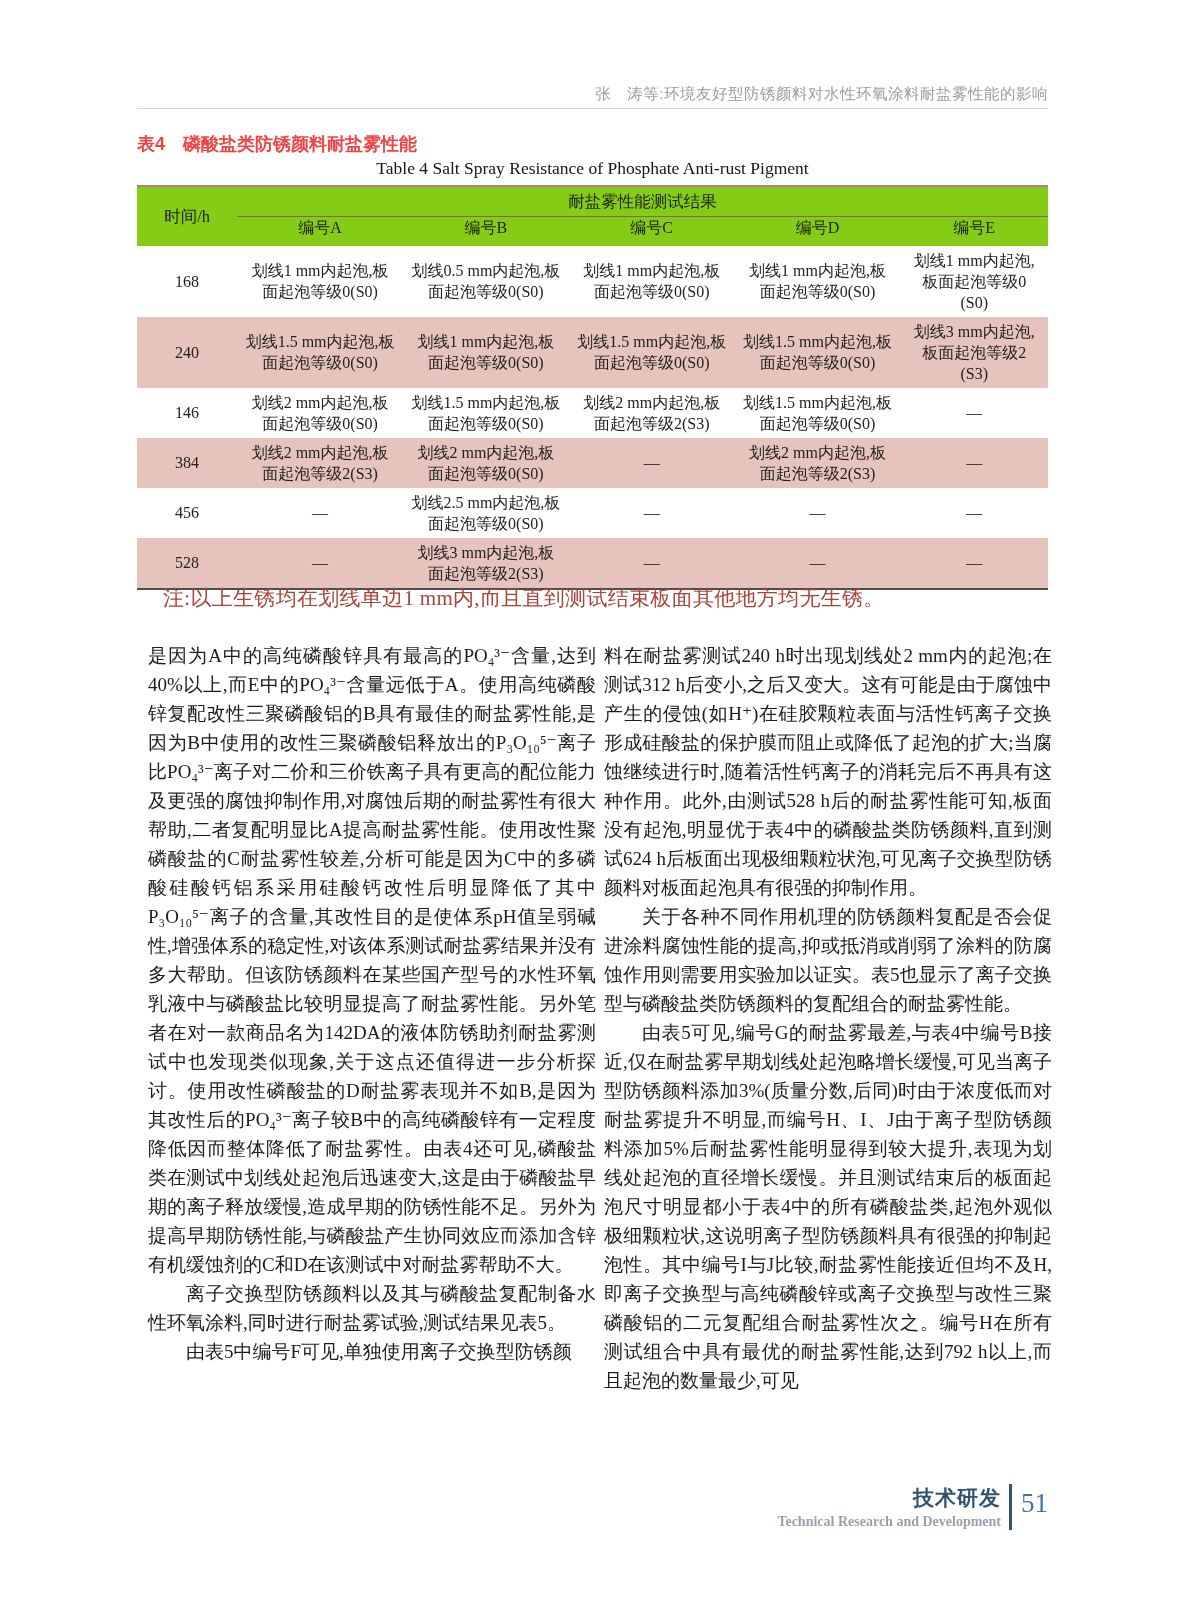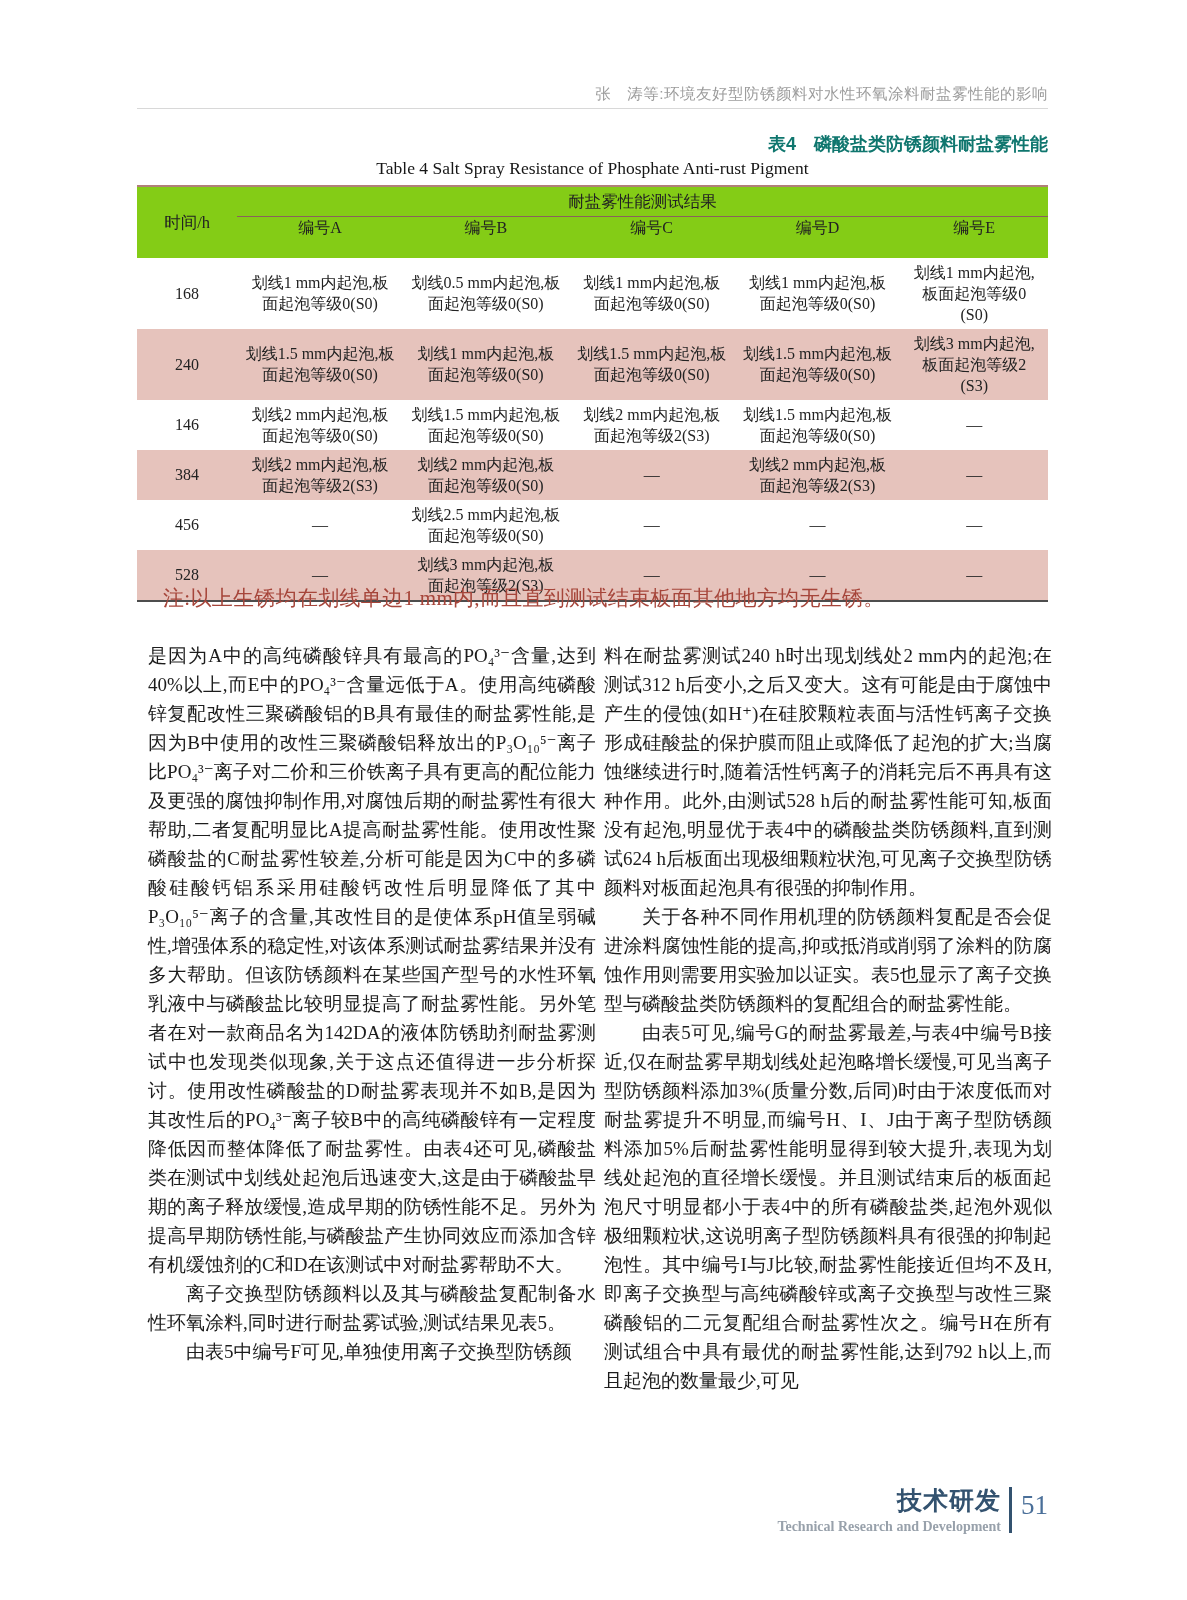--- a/index.html
+++ b/index.html
@@ -17,40 +17,40 @@
   .running-title {
     position: absolute; top: 84px; right: 0;
     font-family: "Liberation Sans", "DejaVu Sans", sans-serif;
     font-size: 15.5px; color: #9c9c9c; letter-spacing: 0.5px;
   }
   .head-rule { position: absolute; top: 108px; left: 0; width: 100%; height: 1px; background: #d8d8d8; }
 
   
   .tbl-title-zh {
     position: absolute; top: 132px; left: 0; width: 100%;
-    text-align: right; font-family: "Liberation Sans", "DejaVu Sans", sans-serif;
-    font-weight: bold; font-size: 18px; color: #0f766e;
+    text-align: left; font-family: "Liberation Sans", "DejaVu Sans", sans-serif;
+    font-weight: bold; font-size: 18px; color: #ef4444;
   }
   .tbl-title-en {
     position: absolute; top: 158px; left: 0; width: 100%;
     text-align: center; font-family: "Liberation Serif", "DejaVu Serif", serif;
     font-weight: normal; font-size: 17.5px; color: #161616;
   }
 
   
   .tbl-wrap { position: absolute; top: 185px; left: 0; width: 100%; }
   table.salt {
     width: 100%; border-collapse: collapse; table-layout: fixed;
     border-top: 2px solid #b08078; border-bottom: 2px solid #4d4d4d;
     font-size: 16px; line-height: 21px; color: #222222;
   }
   table.salt thead { background: #84cc16; }
   table.salt th { font-weight: normal; text-align: center; vertical-align: middle; }
   th.group-head { border-bottom: 1px solid #8a625b; height: 30px; font-size: 16.5px; }
-  th.col-head { height: 26px; padding-bottom: 20px; }
+  th.col-head { height: 26px; padding-bottom: 8px; }
   th.time-head { font-size: 16.5px; }
   col.c-time { width: 11%; }
   col.c-std  { width: 18.2%; }
   col.c-last { width: 16.2%; }
   table.salt td {
     text-align: center; vertical-align: middle;
     padding: 4px 8px;
   }
   tr.stripe { background: #e6c3bc; }
   td.time-cell { font-size: 16px; }
@@ -78,21 +78,21 @@
   .section-text { flex: 1; }
 
   
   .footer {
     position: absolute; top: 1484px; right: 139px;
     display: flex; align-items: center;
   }
   .footer-labels { text-align: right; padding-right: 8px; }
   .footer-zh {
     font-family: "Liberation Sans", "DejaVu Sans", sans-serif;
-    font-weight: bold; font-size: 25px; color: #33526f; letter-spacing: 1px;
+    font-weight: bold; font-size: 21px; color: #33526f; letter-spacing: 1px;
   }
   .footer-en {
     font-family: "Liberation Serif", "DejaVu Serif", serif;
     font-weight: bold; font-size: 14px; color: #98a1ab; margin-top: 2px;
   }
   .footer-bar { width: 3px; height: 46px; background: #33526f; margin-right: 9px; }
   .footer-page {
     font-family: "Liberation Serif", "DejaVu Serif", serif;
     font-size: 27px; color: #4a6f99; padding-bottom: 8px;
   }

